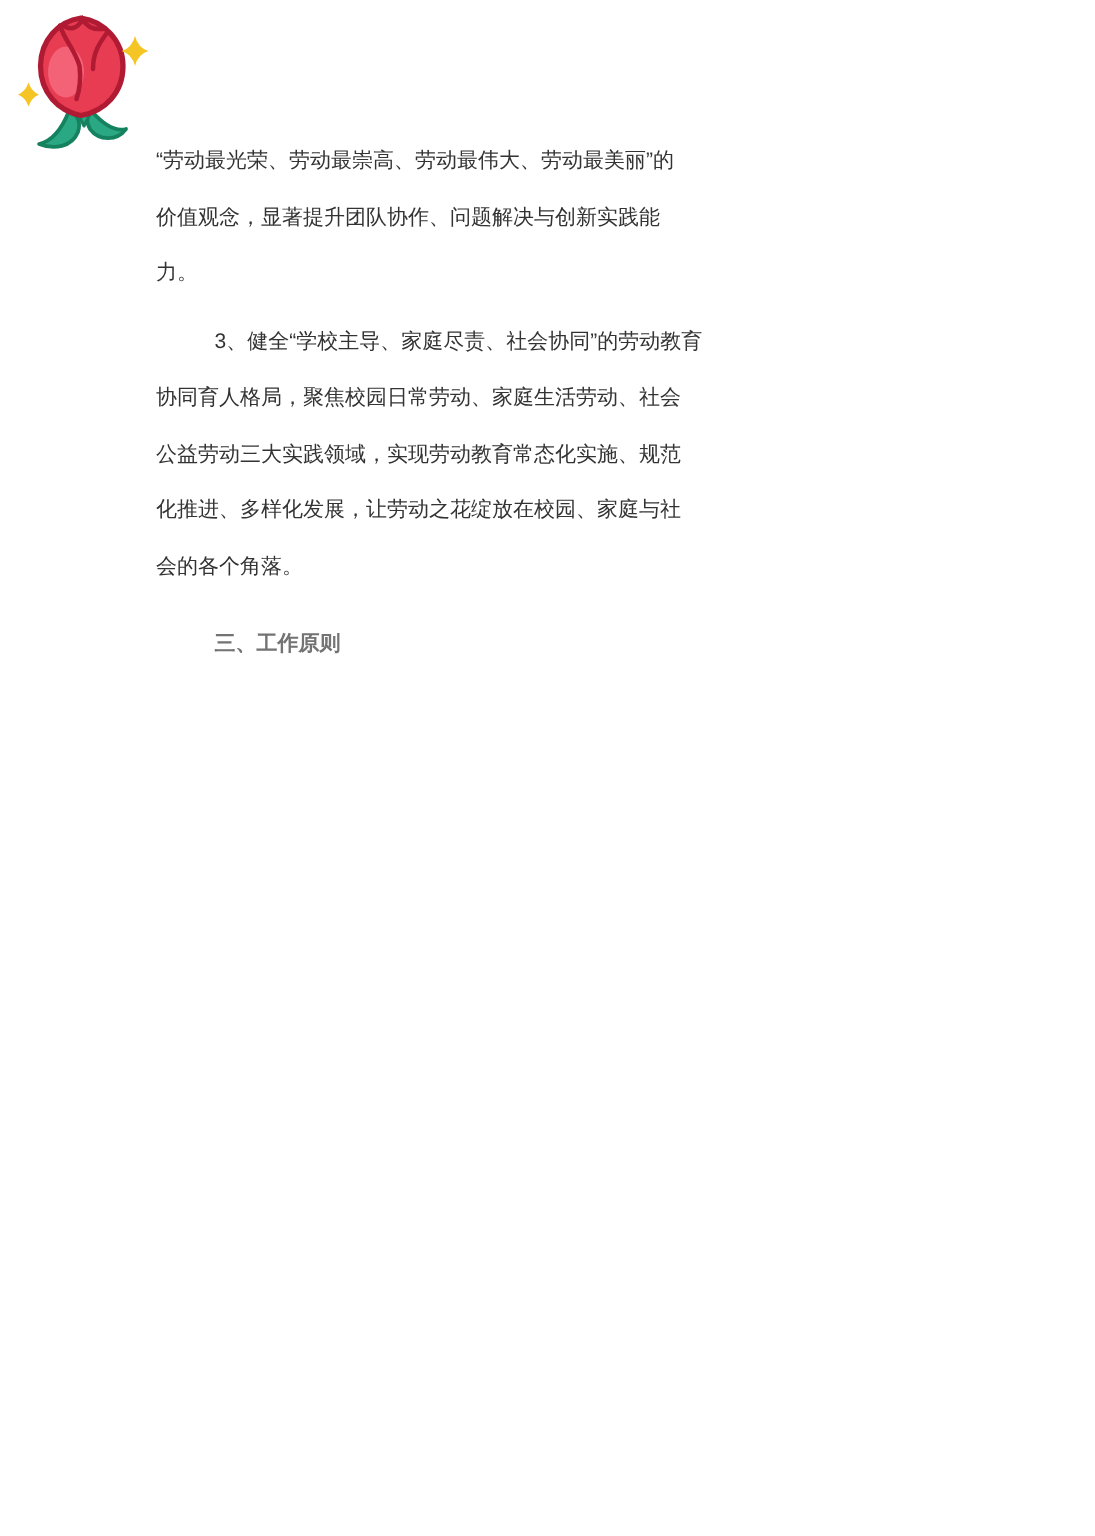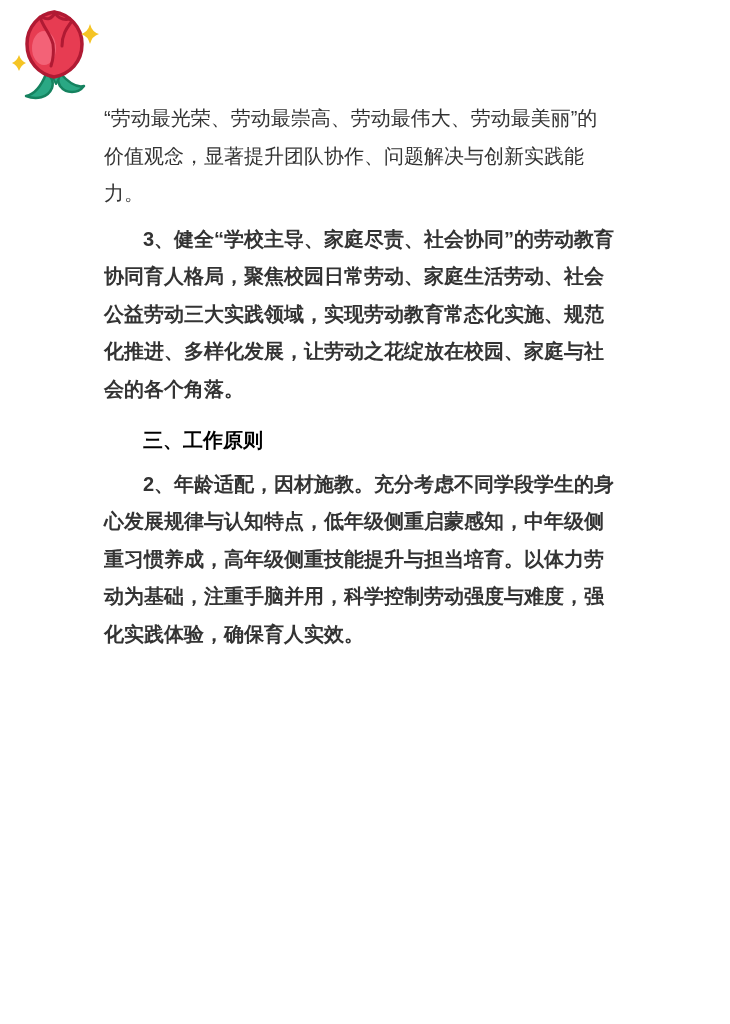--- a/index.html
+++ b/index.html
@@ -17,38 +17,37 @@
   .rose-wrap {
     position: absolute;
     left: 6px;
     top: 2px;
     width: 96px;
     height: 100px;
   }
   .doc {
     position: absolute;
     left: 104px;
-    top: 100px;
+    top: 88px;
     width: 542px;
     color: #333333;
-    font-size: 20px;
+    font-size: 14px;
     line-height: 37.5px;
     letter-spacing: 0;
   }
   .doc p {
     margin: 0 0 8px 0;
     white-space: nowrap;
   }
   .doc p.indent {
     text-indent: 39px;
-    font-weight: bold;
   }
   .doc p.heading {
     font-weight: bold;
-    color: #000000;
+    color: #737373;
     margin: 14px 0 6px 0;
   }
 </style>
 </head>
 <body>
 
 <div class="rose-wrap">
   <svg width="96" height="100" viewBox="0 0 96 100" xmlns="http://www.w3.org/2000/svg" aria-hidden="true">
 
     <path d="M40 72 C36 82 30 92 20 94 C30 98 42 96 46 86 C48 80 46 74 40 72 Z" fill="#2aa884" stroke="#15825f" stroke-width="2.5" stroke-linejoin="round"></path>
@@ -65,14 +64,13 @@
 
     <path d="M84 22 Q86 30 93 32 Q86 34 84 42 Q82 34 75 32 Q82 30 84 22 Z" fill="#f5c425"></path>
     <path d="M13 53 Q15 59 20 61 Q15 63 13 69 Q11 63 6 61 Q11 59 13 53 Z" fill="#f5c425"></path>
   </svg>
 </div>
 
 <div class="doc">
     <p class="body">“劳动最光荣、劳动最崇高、劳动最伟大、劳动最美丽”的<br>价值观念，显著提升团队协作、问题解决与创新实践能<br>力。</p>
     <p class="body indent">3、健全“学校主导、家庭尽责、社会协同”的劳动教育<br>协同育人格局，聚焦校园日常劳动、家庭生活劳动、社会<br>公益劳动三大实践领域，实现劳动教育常态化实施、规范<br>化推进、多样化发展，让劳动之花绽放在校园、家庭与社<br>会的各个角落。</p>
     <p class="heading indent">三、工作原则</p>
-    <p class="body indent">2、年龄适配，因材施教。充分考虑不同学段学生的身<br>心发展规律与认知特点，低年级侧重启蒙感知，中年级侧<br>重习惯养成，高年级侧重技能提升与担当培育。以体力劳<br>动为基础，注重手脑并用，科学控制劳动强度与难度，强<br>化实践体验，确保育人实效。</p>
   </div>
 
 </body></html>

